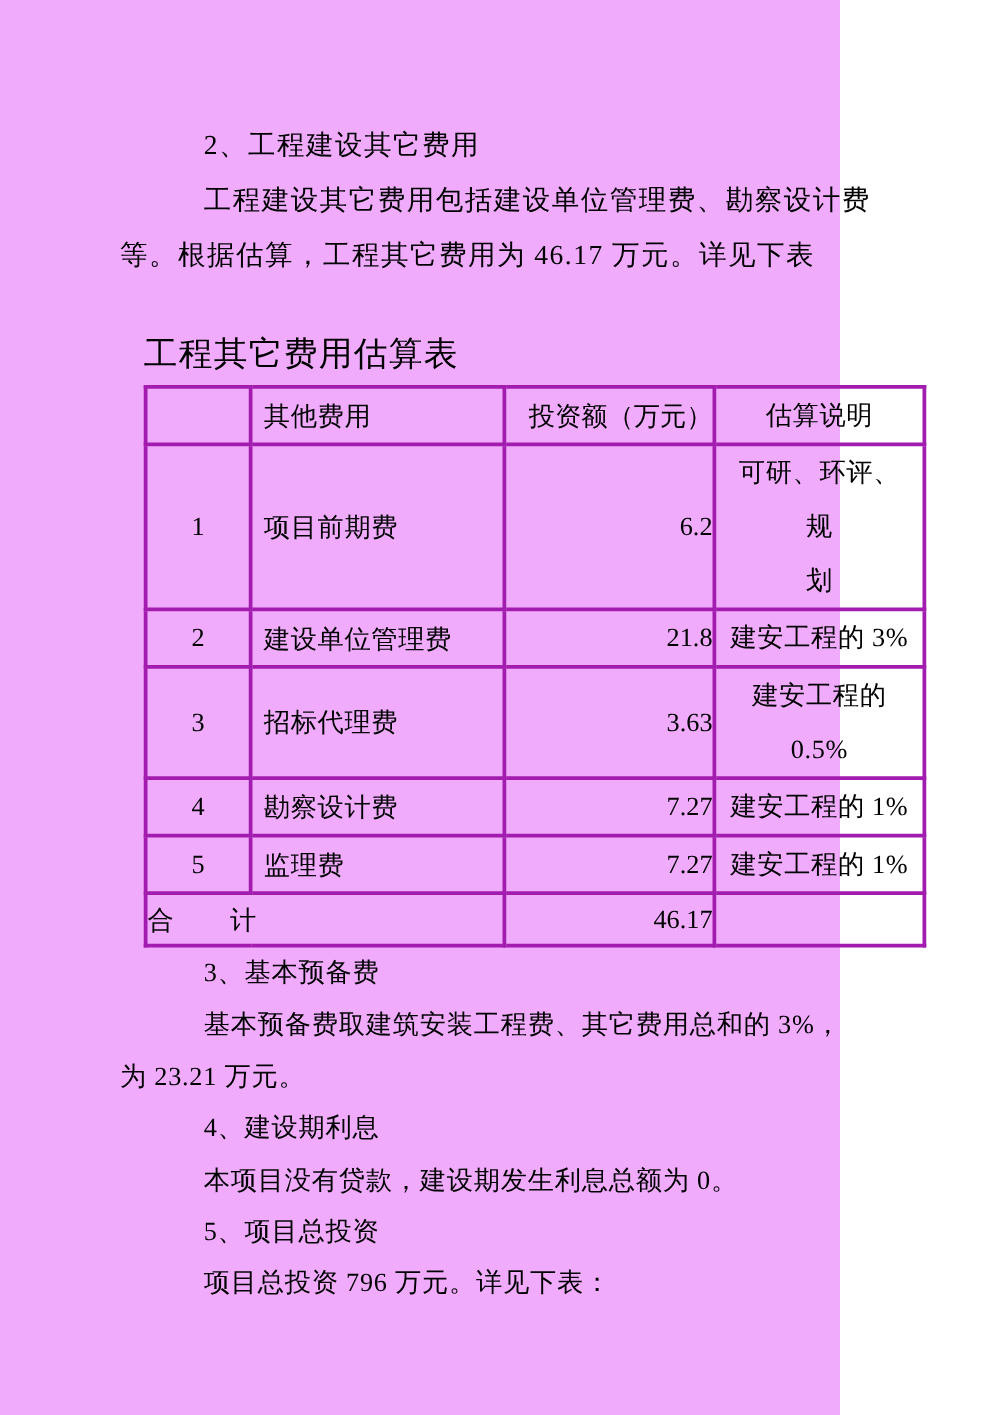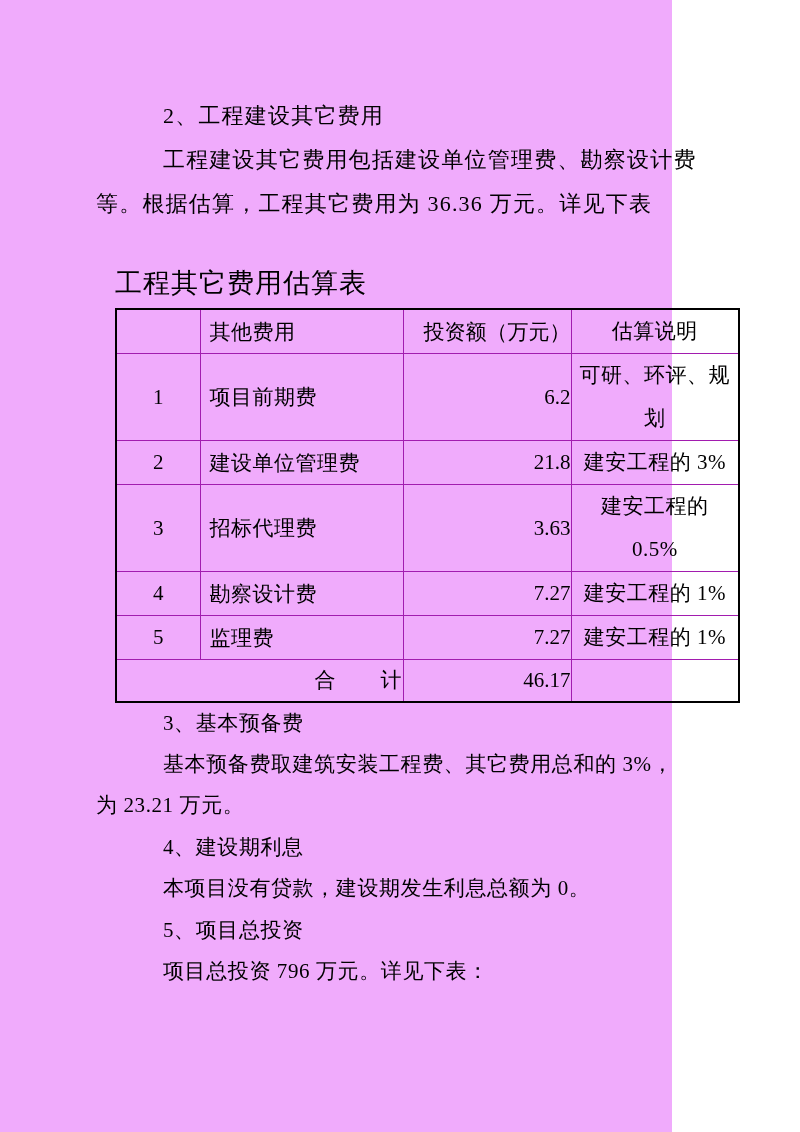--- a/index.html
+++ b/index.html
@@ -42,51 +42,51 @@
   }
   table.cost-table {
     margin: 3px 0 0 19px;
     width: 623px;
     table-layout: fixed;
     border-collapse: collapse;
     border: 2px solid #000;
     font-size: 21px;
   }
   table.cost-table td {
-    border: 1px solid #a21caf;
+    border: 3px solid #a21caf;
     vertical-align: middle;
     overflow: hidden;
   }
   tr.h40 { height: 40px; }
   tr.h42 { height: 42px; }
   tr.h87 { height: 87px; }
   .c-no   { text-align: center; }
   .c-name { text-align: left; padding-left: 9px; letter-spacing: 0.5px; }
   .c-amt  { text-align: right; }
   .c-note { text-align: center; padding: 0 8px; line-height: 43px; letter-spacing: 0.5px; }
   .c-note .nline { line-height: 43px; }
-  .c-total { text-align: right; letter-spacing: 1px; }
+  .c-total { text-align: left; letter-spacing: 1px; }
   .bottomtext { margin-top: 0; }
   .bottomtext .line {
     font-size: 21px;
     line-height: 41.4px;
     letter-spacing: 0.6px;
     white-space: nowrap;
   }
 </style>
 </head>
 <body>
 
 <div class="page">
   <div class="content">
 
     <div class="toptext">
       <div class="line indent">2、工程建设其它费用</div>
       <div class="line indent">工程建设其它费用包括建设单位管理费、勘察设计费</div>
-      <div class="line">等。根据估算，工程其它费用为 36.36 万元。详见下表</div>
+      <div class="line">等。根据估算，工程其它费用为 46.17 万元。详见下表</div>
     </div>
 
     <div class="table-title">工程其它费用估算表</div>
 
     <table class="cost-table">
       <colgroup>
         <col style="width:84px">
         <col style="width:203px">
         <col style="width:168px">
         <col style="width:168px">

